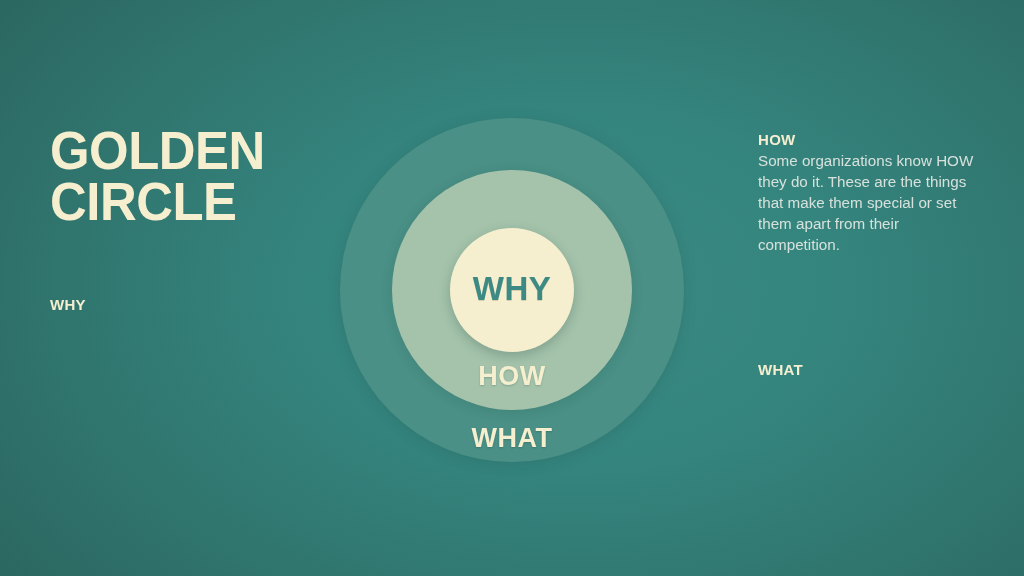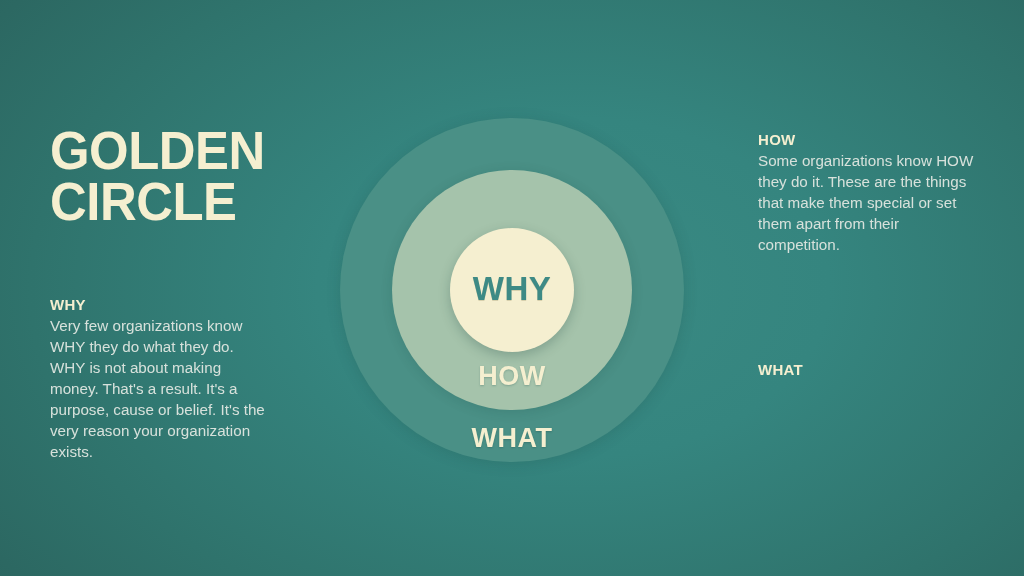--- a/index.html
+++ b/index.html
@@ -122,21 +122,20 @@
   <div class="ring" id="ring-what"></div>
   <div class="ring" id="ring-how"></div>
   <div class="ring" id="ring-why"></div>
 
   <div class="ring-label" id="label-why">WHY</div>
   <div class="ring-label" id="label-how">HOW</div>
   <div class="ring-label" id="label-what">WHAT</div>
 
   <div class="block" id="block-why">
     <div class="heading">WHY</div>
-    <div class="body">Very few organizations know WHY they do what they do. WHY is not about making money. That's a result. It's a purpose, cause or belief. It's the very reason your organization exists.</div>
   </div>
 
   <div class="block" id="block-how">
     <div class="heading">HOW</div>
     <div class="body">Some organizations know HOW they do it. These are the things that make them special or set them apart from their competition.</div>
   </div>
 
   <div class="block" id="block-what">
     <div class="heading">WHAT</div>
   </div>

